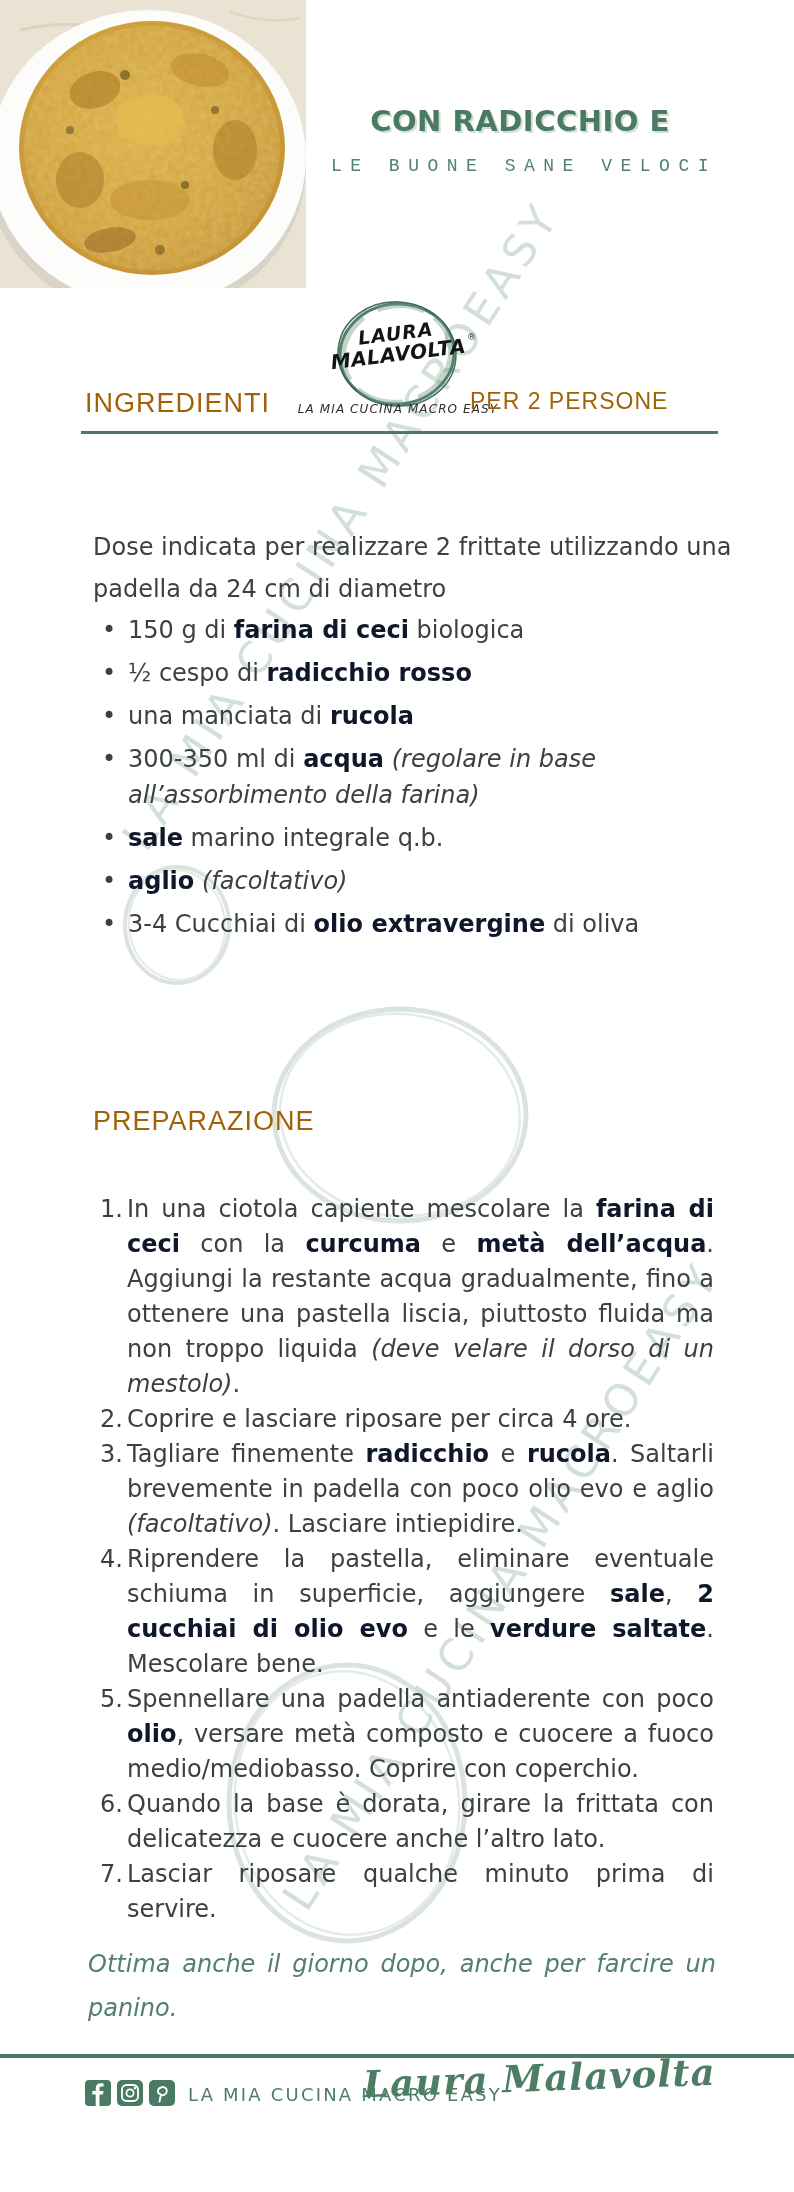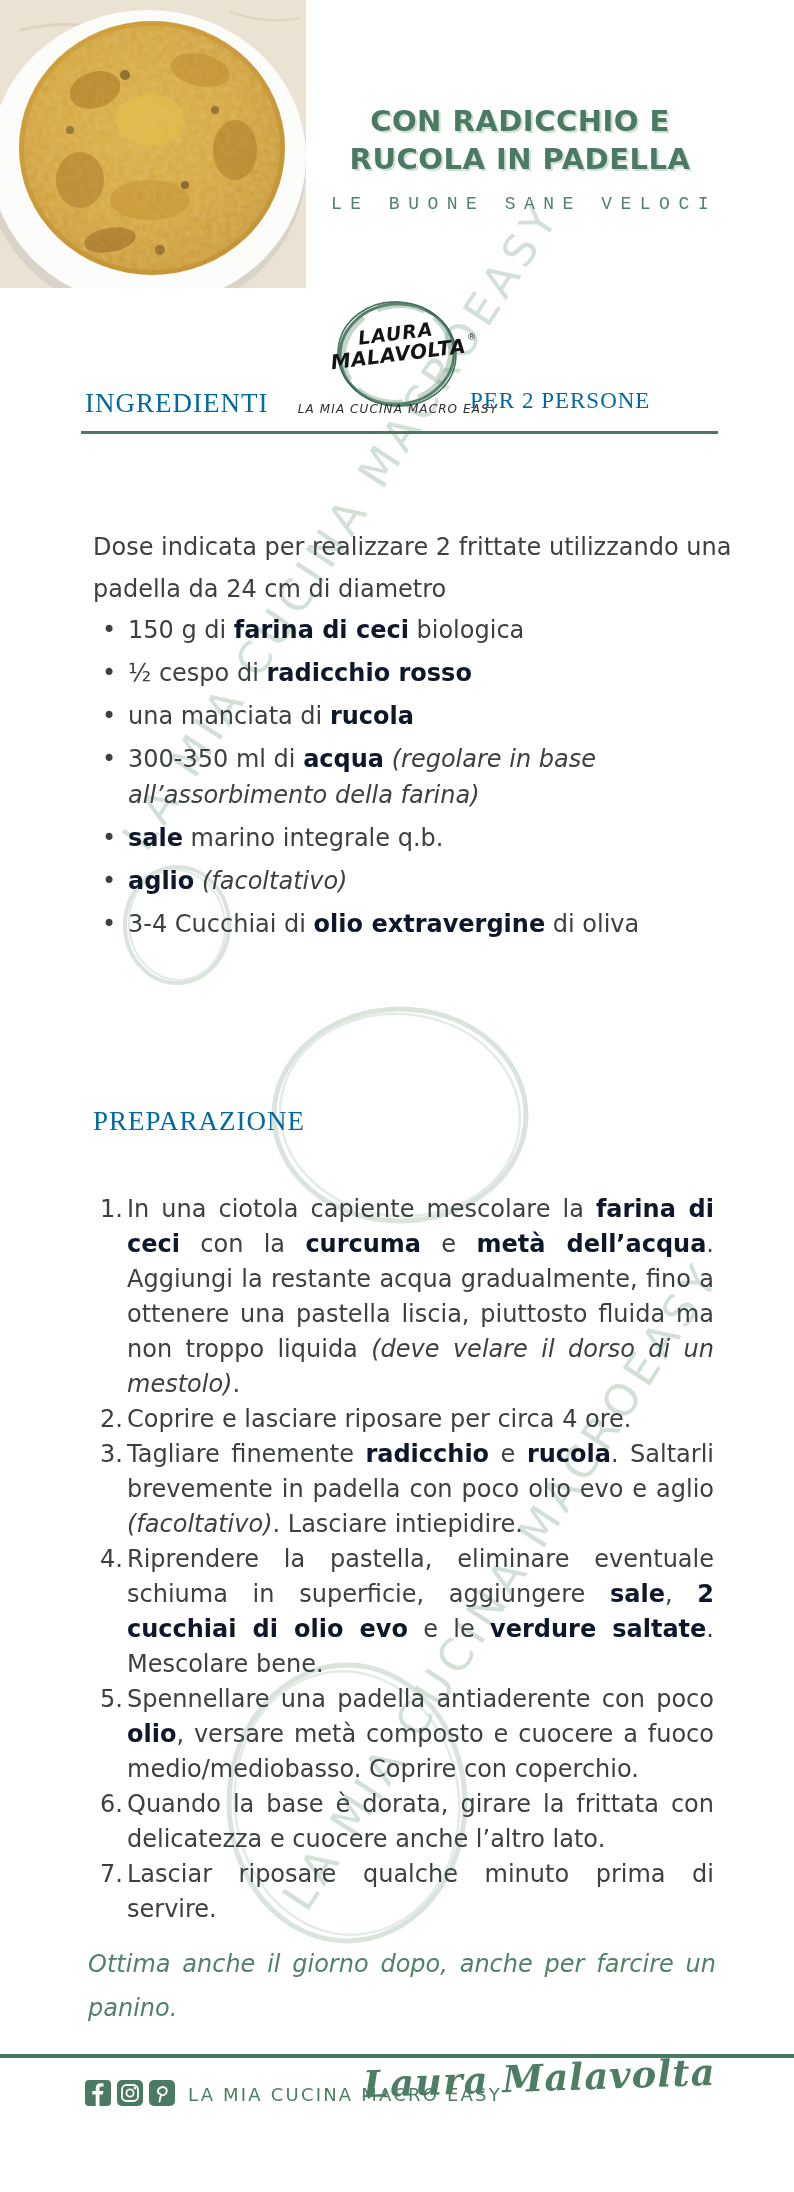--- a/index.html
+++ b/index.html
@@ -27,21 +27,21 @@
   .logo svg{position:absolute;left:0;top:0;}
   .logo-name{position:absolute;left:0;top:26px;width:140px;text-align:center;
              font-style:italic;font-weight:700;color:#141414;transform:rotate(-7deg);z-index:2;}
   .logo-name .l1{font-size:19px;line-height:20px;display:block;letter-spacing:1px;}
   .logo-name .l2{font-size:20px;line-height:22px;display:block;letter-spacing:.5px;position:relative;}
   .logo-reg{position:absolute;right:-10px;top:-8px;font-size:9px;font-style:normal;font-weight:400;}
   .logo-sub{position:absolute;left:250px;top:402px;width:296px;text-align:center;z-index:1;
             font-style:italic;font-size:12px;letter-spacing:1.1px;color:#2e2e2e;}
 
   
-  .serif{font-family:Liberation Serif, serif;color:#0369a1;}
+  .serif{font-family:Liberation Sans, sans-serif;color:#a16207;}
   .h-ingredienti{position:absolute;left:85px;top:388px;font-size:27px;letter-spacing:1px;z-index:1;}
   .h-servings{position:absolute;left:470px;top:388px;font-size:23px;letter-spacing:1px;z-index:1;}
   .h-preparazione{position:absolute;left:85px;top:1106px;font-size:27px;letter-spacing:1px;z-index:1;margin-left:8px;}
 
   .divider1{position:absolute;left:81px;top:431px;width:637px;height:3px;background:#4a7a63;z-index:1;}
   .divider2{position:absolute;left:0;top:2054px;width:794px;height:4px;background:#4a7a63;z-index:1;}
 
   
   .intro{position:absolute;left:93px;top:478px;width:700px;font-size:24px;line-height:42px;z-index:1;margin-top:48px;}
   .ingredients{position:absolute;left:88px;top:612px;width:648px;margin:0;padding:0;list-style:none;z-index:1;}
@@ -126,21 +126,20 @@
       <circle cx="125" cy="75" r="5" fill="#5f4a1d" opacity="0.6"></circle>
       <circle cx="185" cy="185" r="4" fill="#55431c" opacity="0.6"></circle>
       <circle cx="215" cy="110" r="4" fill="#5f4a1d" opacity="0.55"></circle>
       <circle cx="70" cy="130" r="4" fill="#55431c" opacity="0.5"></circle>
       <circle cx="160" cy="250" r="5" fill="#5f4a1d" opacity="0.5"></circle>
     </svg>
   </div>
 
   <div class="title-block">
     <div class="title-line">CON RADICCHIO E</div>
-    <div class="title-line">RUCOLA IN PADELLA</div>
     <div class="tagline">LE BUONE SANE VELOCI</div>
   </div>
 
   <div class="logo">
     <svg width="140" height="118" viewBox="0 0 140 118">
       <ellipse cx="70" cy="57" rx="57" ry="50" fill="none" stroke="#53806a" stroke-width="3" transform="rotate(-6 70 57)"></ellipse>
       <ellipse cx="70" cy="57" rx="59" ry="52" fill="none" stroke="#2f5d49" stroke-width="1.6" transform="rotate(5 70 57)" opacity="0.85"></ellipse>
       <ellipse cx="70" cy="57" rx="54" ry="48" fill="none" stroke="#6d977f" stroke-width="5" opacity="0.4" transform="rotate(-14 70 57)" stroke-dasharray="70 16 48 12"></ellipse>
     </svg>
     <div class="logo-name">

